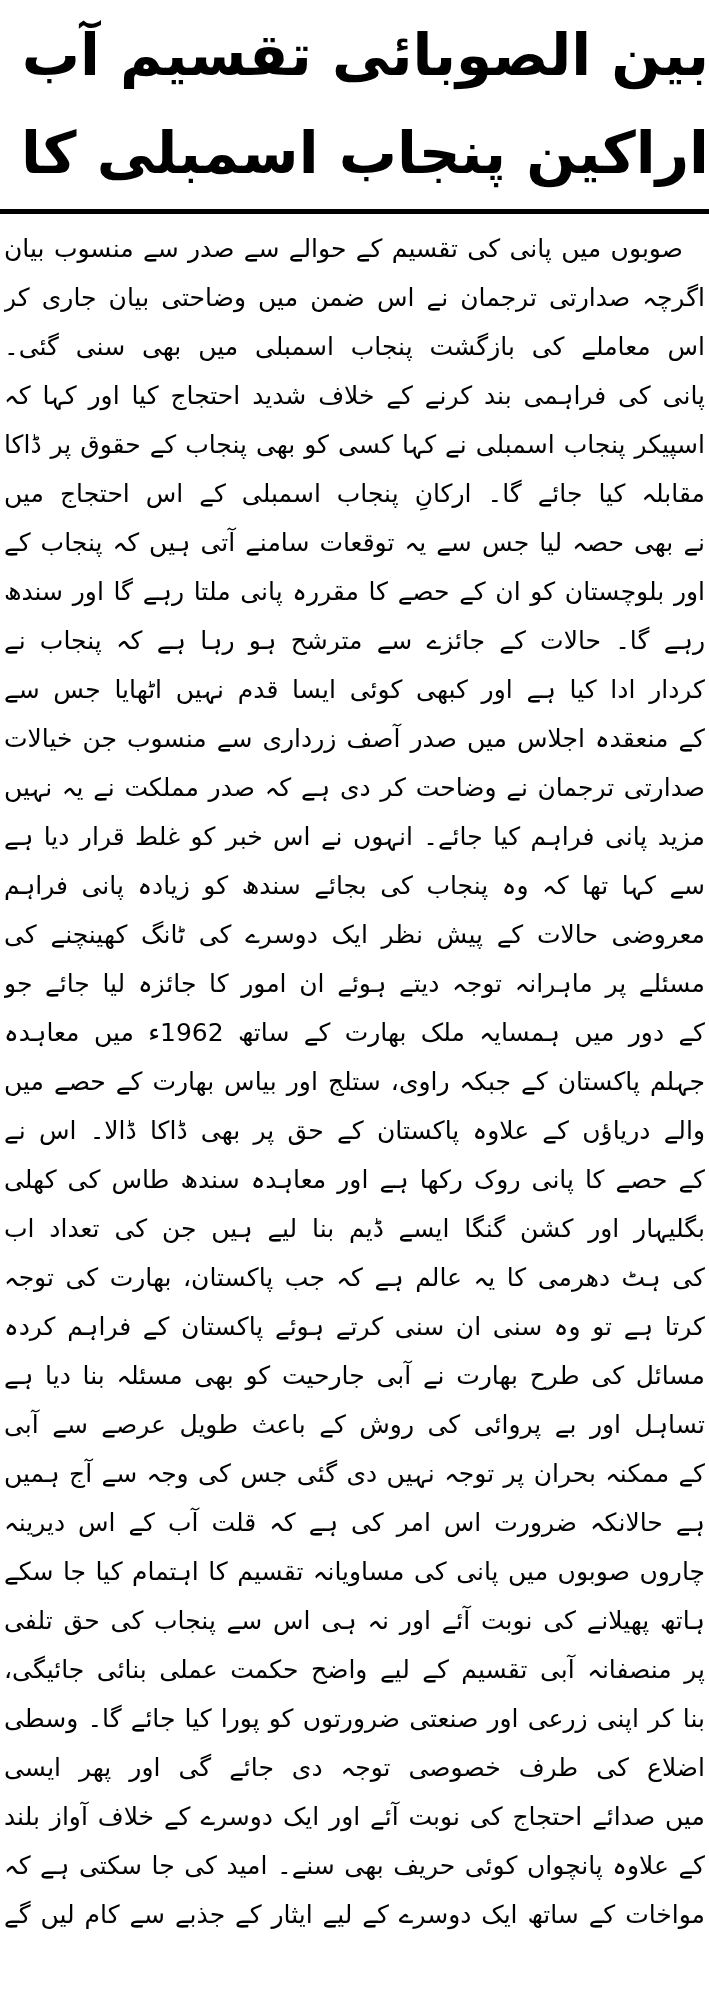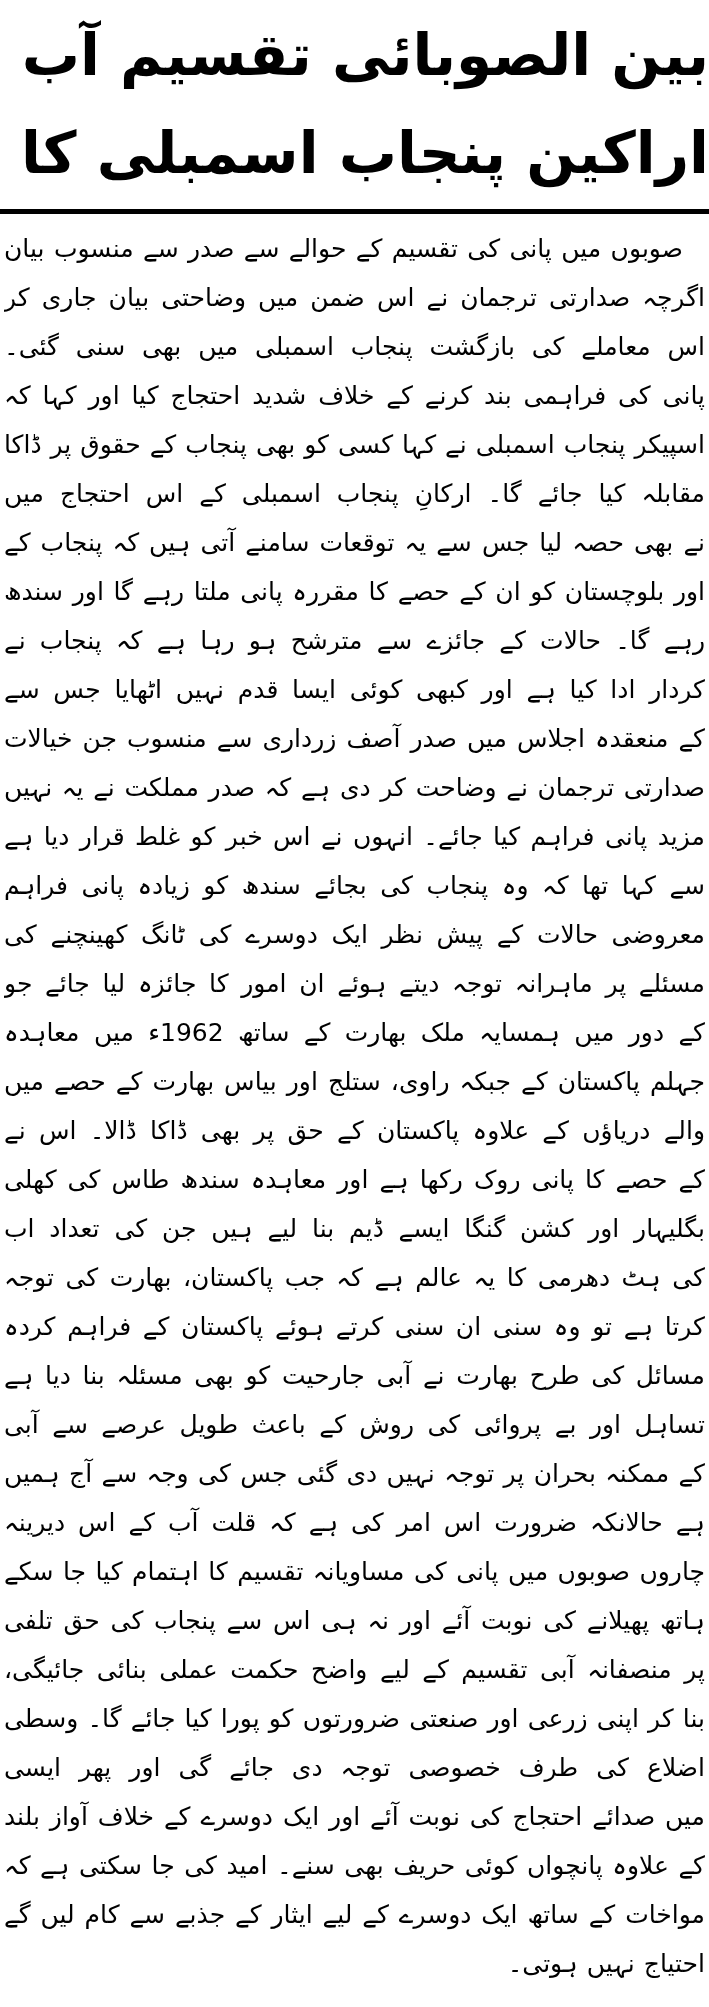--- a/index.html
+++ b/index.html
@@ -97,16 +97,15 @@
       <div class="line">کے ممکنہ بحران پر توجہ نہیں دی گئی جس کی وجہ سے آج ہمیں بین الصوبائی سطح پر باہمی تو تکار کا سامنا کرنا پڑ رہا</div>
       <div class="line">ہے حالانکہ ضرورت اس امر کی ہے کہ قلت آب کے اس دیرینہ تنازع کا پائیدار حل نکالا جائے جس سے</div>
       <div class="line">چاروں صوبوں میں پانی کی مساویانہ تقسیم کا اہتمام کیا جا سکے تاکہ نہ تو سندھ کو زرعی ضروریات کے سلسلے میں</div>
       <div class="line">ہاتھ پھیلانے کی نوبت آئے اور نہ ہی اس سے پنجاب کی حق تلفی نہ ہو۔ توقع کی جاتی ہے کہ بین الصوبائی سطح</div>
       <div class="line">پر منصفانہ آبی تقسیم کے لیے واضح حکمت عملی بنائی جائیگی، متنازع کالاباغ ڈیم نہ سہی دیگر چھوٹے بڑے ڈیمز</div>
       <div class="line">بنا کر اپنی زرعی اور صنعتی ضرورتوں کو پورا کیا جائے گا۔ وسطی اور جنوبی پنجاب کے قلت آب سے متاثرہ</div>
       <div class="line">اضلاع کی طرف خصوصی توجہ دی جائے گی اور پھر ایسی افسوسناک صورت حال کا سامنا نہیں کرنا پڑے گا جس</div>
       <div class="line">میں صدائے احتجاج کی نوبت آئے اور ایک دوسرے کے خلاف آواز بلند کرنا پڑے جسے چار حلیف برادران</div>
       <div class="line">کے علاوہ پانچواں کوئی حریف بھی سنے۔ امید کی جا سکتی ہے کہ آبی تقسیم کے سلسلے میں چاروں صوبے برادرانہ</div>
       <div class="line">مواخات کے ساتھ ایک دوسرے کے لیے ایثار کے جذبے سے کام لیں گے جس میں کمی بیشی کے ترازو کی</div>
-      <div class="line">احتیاج نہیں ہوتی۔</div>
     </div>
 
 </div>
 
 </body></html>

